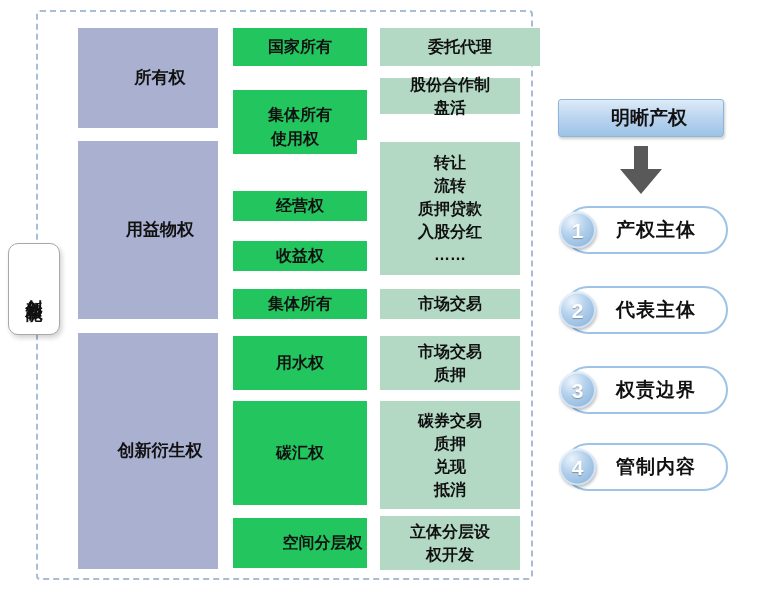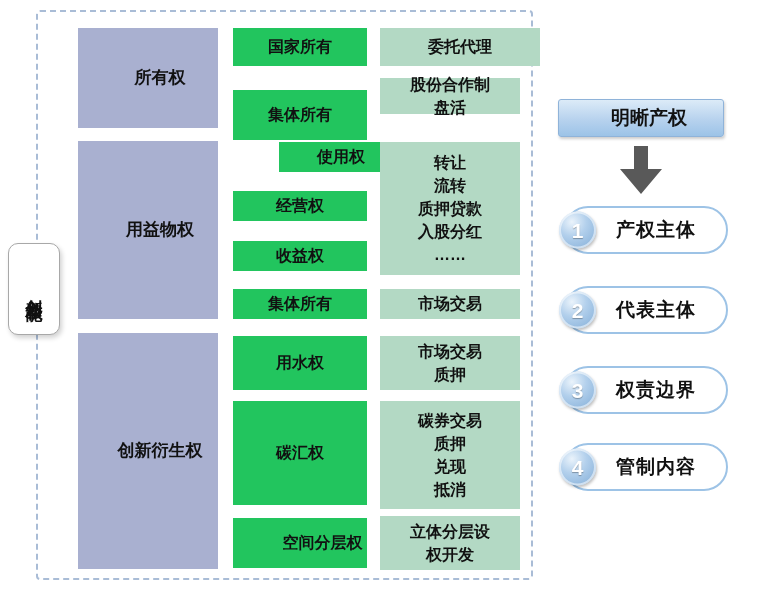--- a/index.html
+++ b/index.html
@@ -28,21 +28,21 @@
   .green  { background:#b3d9c4; }
 
   
   .grp-0 { left:78px;  top:28px;  width:140px; height:100px; font-size:17px; }
   .grp-1 { left:78px;  top:141px; width:140px; height:178px; font-size:17px; }
   .grp-2 { left:78px;  top:333px; width:140px; height:236px; font-size:17px; }
 
   
   .rgt-0 { left:233px; top:28px;  width:134px; height:38px; }
   .rgt-1 { left:233px; top:90px;  width:134px; height:50px; }
-  .rgt-2 { left:233px; top:142px; width:124px; height:30px;margin-left:46px; }
+  .rgt-2 { left:233px; top:124px; width:124px; height:30px; }
   .rgt-3 { left:233px; top:191px; width:134px; height:30px; }
   .rgt-4 { left:233px; top:241px; width:134px; height:30px; }
   .rgt-5 { left:233px; top:289px; width:134px; height:30px; }
   .rgt-6 { left:233px; top:336px; width:134px; height:54px; }
   .rgt-7 { left:233px; top:401px; width:134px; height:104px; }
   .rgt-8 { left:233px; top:518px; width:134px; height:50px;padding-left:45px; }
 
   
   .mec-0 { left:380px; top:28px;  width:160px; height:38px; }
   .mec-1 { left:380px; top:78px;  width:140px; height:36px; }

